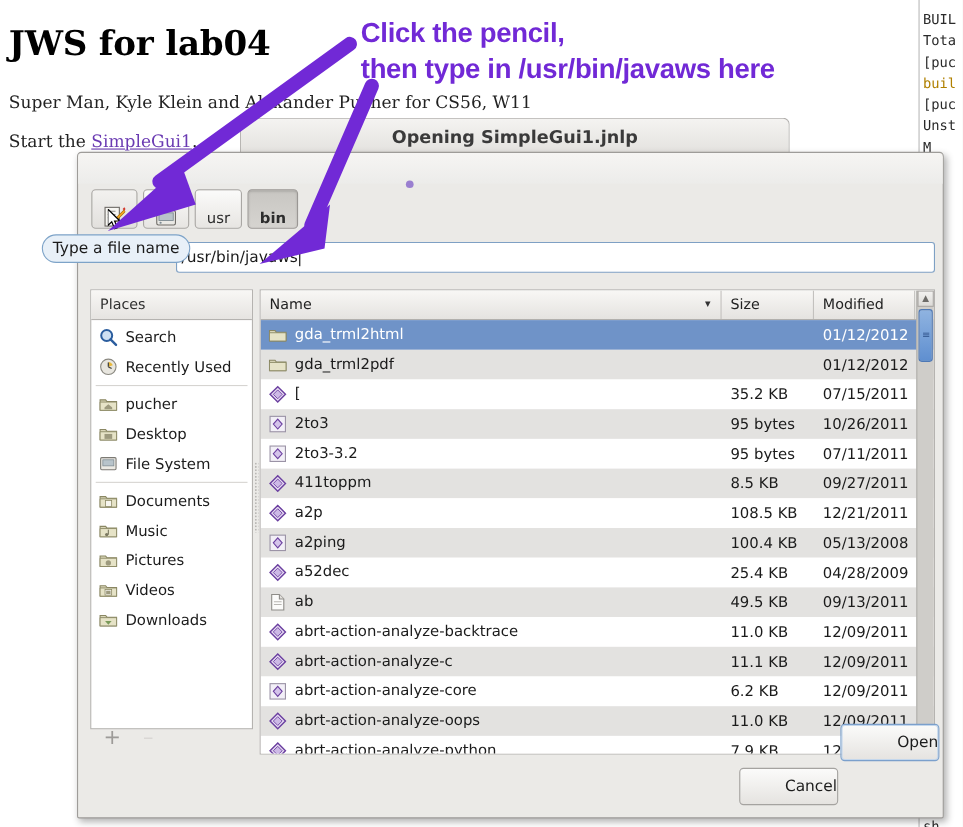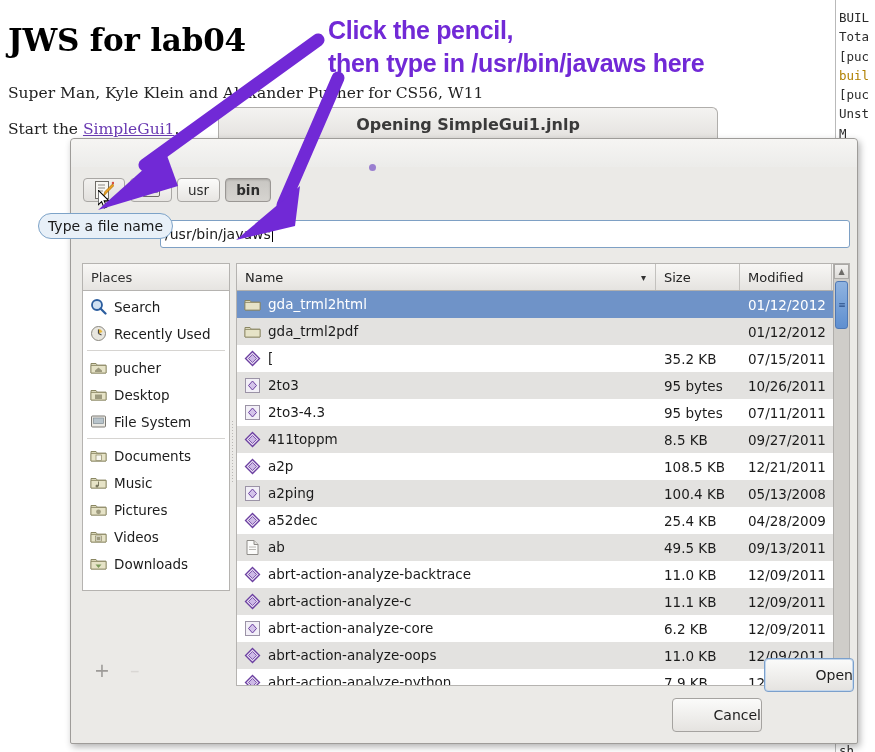--- a/index.html
+++ b/index.html
@@ -83,25 +83,25 @@
     width: 7px; height: 7px; border-radius: 50%;
     background: #9a7fd0;
   }
 
   
   .toolbar {
     position: absolute; left: 12px; top: 31px; height: 40px;
     display: flex; align-items: center; gap: 5px;
   }
   .tb-btn {
-    height: 24px; min-width: 36px;
+    height: 36px; min-width: 36px;
     background: linear-gradient(#fbfbfa, #e7e5e2);
     border: 1px solid #a9a7a4;
     border-radius: 4px;
-    display: flex; align-items: center; justify-content: center;
+    display: flex; align-items: flex-end; justify-content: center;
     font-size: 13.5px; color: #2d2d2d;
     padding: 0 10px;
   }
   .tb-btn.pressed {
     background: linear-gradient(#c8c6c2, #d6d4d0);
     border-color: #9a9794;
     font-weight: bold;
     box-shadow: inset 0 1px 2px rgba(0,0,0,0.18);
   }
   .tb-btn.active-edit {
@@ -143,21 +143,21 @@
     background: #e8f0f8;
     border: 1px solid #7da3c8;
     border-radius: 13px;
     padding: 4px 9px;
     font-size: 14px;
     color: #1a1a1a;
   }
 
   
   .places {
-    position: absolute; left: 82px; top: 263px; width: 148px; height: 328px;
+    position: absolute; left: 82px; top: 263px; width: 148px; height: 400px;
     background: #ffffff;
     border: 1px solid #b5b3b0;
   }
   .places-head {
     height: 27px;
     background: linear-gradient(#f8f7f5, #e6e4e1);
     border-bottom: 1px solid #b5b3b0;
     display: flex; align-items: center;
     padding-left: 8px;
     font-size: 13px; color: #303030;
@@ -569,21 +569,21 @@
           <div class="fl-mod">10/26/2011</div>
         </div>
         <div class="fl-row odd">
           <div class="fl-name">
             <span class="f-icon">
               <svg width="17" height="17" viewBox="0 0 17 17">
                 <rect x="1.5" y="1.5" width="14" height="14" fill="#f2eff7" stroke="#9b93a6" stroke-width="1"></rect>
                 <polygon points="8.5,4 12.5,8.5 8.5,13 4.5,8.5" fill="#d4c3ea" stroke="#6b3fa0" stroke-width="1"></polygon>
               </svg>
             </span>
-            <span>2to3-4.3</span>
+            <span>2to3-3.2</span>
           </div>
           <div class="fl-size">95 bytes</div>
           <div class="fl-mod">07/11/2011</div>
         </div>
         <div class="fl-row even">
           <div class="fl-name">
             <span class="f-icon">
               <svg width="17" height="17" viewBox="0 0 17 17">
                 <polygon points="8.5,1.5 15.5,8.5 8.5,15.5 1.5,8.5" fill="#e7dcf2" stroke="#6b3fa0" stroke-width="1.3"></polygon>
                 <polygon points="8.5,4.5 12.5,8.5 8.5,12.5 4.5,8.5" fill="#cdb9e6" stroke="#6b3fa0" stroke-width="0.8"></polygon>

